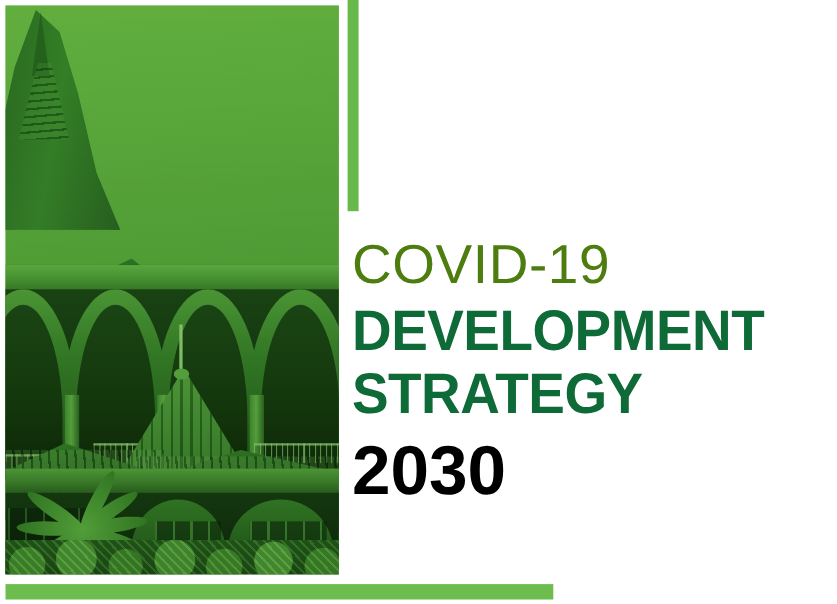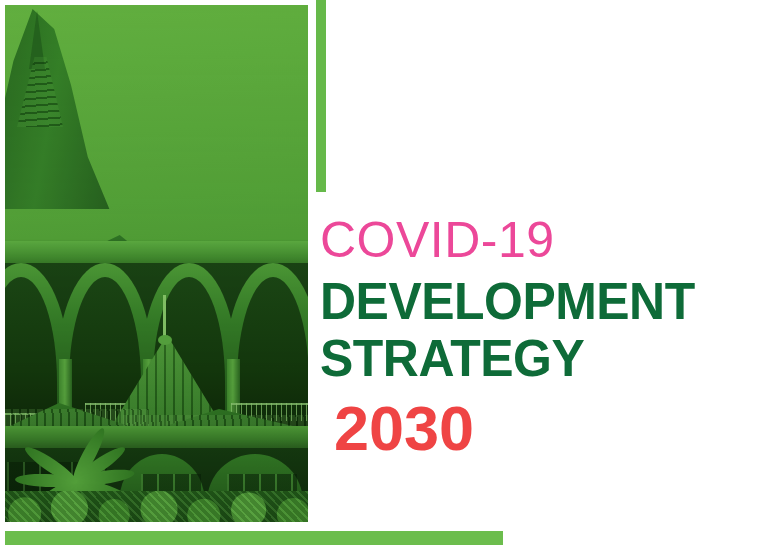--- a/index.html
+++ b/index.html
@@ -365,43 +365,42 @@
   .t-post {
     font-size: 47px;
     line-height: 0.99;
     color: #909090;
     font-weight: 400;
     letter-spacing: 0.5px;
   }
   .t-covid {
     font-size: 50px;
     line-height: 1.06;
-    color: #ec4899;
+    color: #4d7c0f;
     font-weight: 400;
     letter-spacing: 0.5px;
   }
   .t-dev,
   .t-strat {
     font-size: 52px;
     line-height: 1.10;
     color: #0e6b38;
     font-weight: 700;
     letter-spacing: -0.5px;
     transform: scaleX(0.96);
     transform-origin: left center;
   }
   .t-dev { margin-top: 6px; }
   .t-year {
     font-size: 63px;
     line-height: 1.0;
-    color: #ef4444;
+    color: #000000;
     font-weight: 700;
     letter-spacing: 0px;
     margin-top: 10px;
-    margin-left: 14px;
   }
 </style>
 </head>
 <body>
 
 <div id="poster">
 
   <div class="photo-frame">
     <div class="ph-sky"></div>
 

